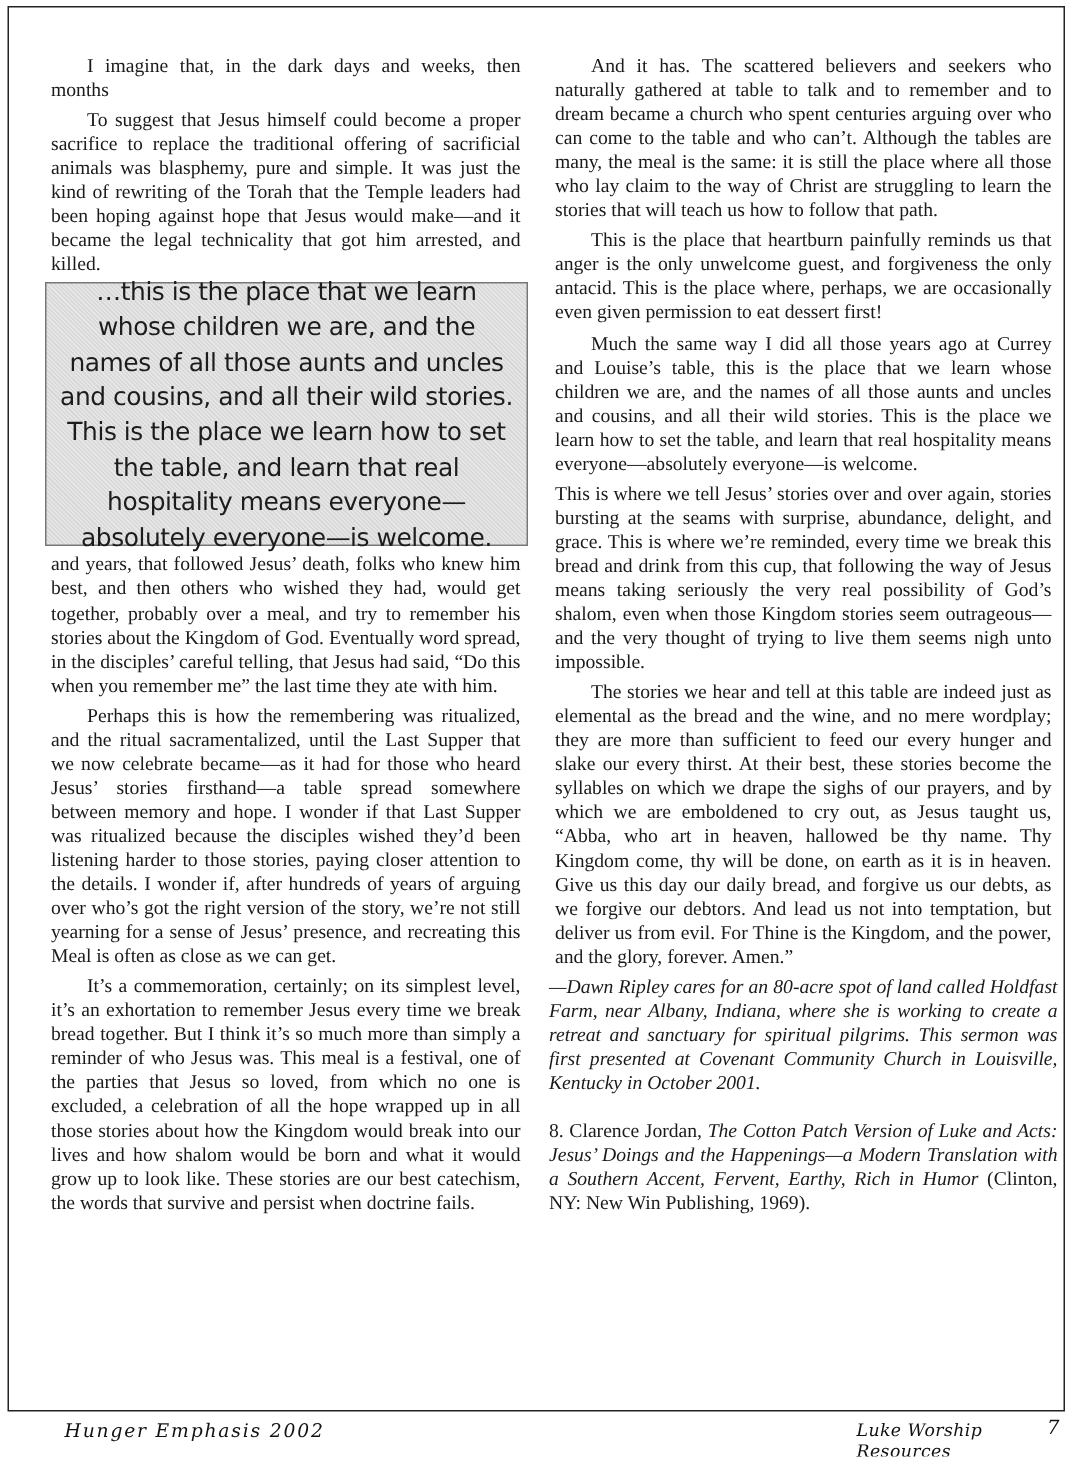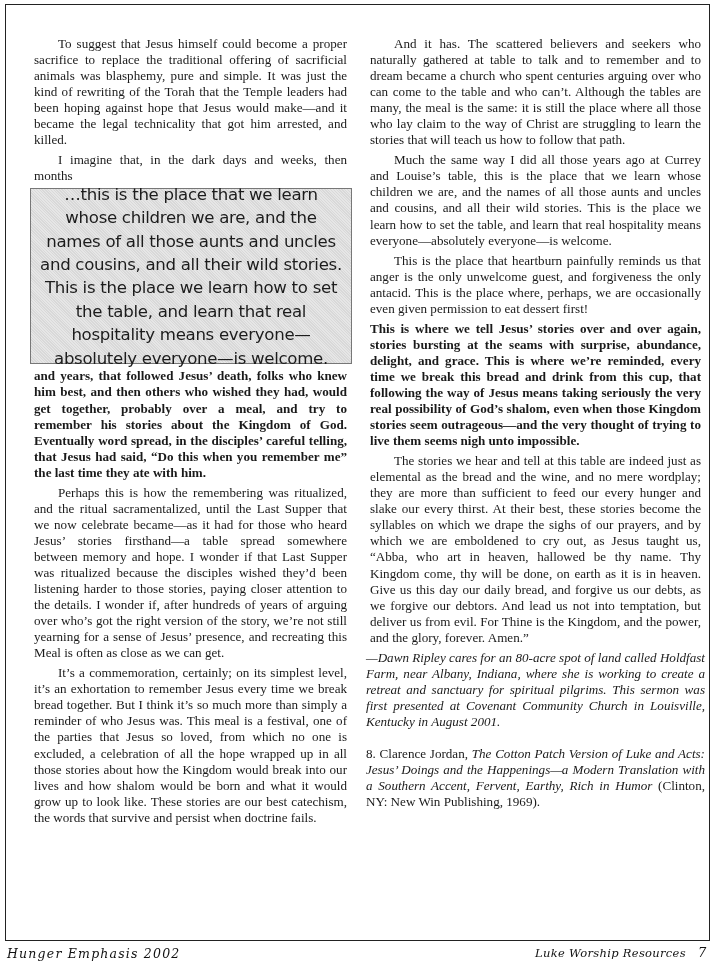--- a/index.html
+++ b/index.html
@@ -2,57 +2,57 @@
 <html><head>
   <meta charset="utf-8">
   <style>
     html, body { margin: 0; padding: 0; background: #ffffff; }
     body { width: 719px; height: 971px; position: relative; overflow: hidden; font-family: "Liberation Serif", "DejaVu Serif", serif; color: #1a1a1a; }
     .frame { position: absolute; left: 5px; top: 4px; width: 705px; height: 937px; border: 1.5px solid #222; box-sizing: border-box; }
     .col { position: absolute; font-size: 13.1px; line-height: 16.05px; text-align: justify; }
     .col-left { left: 30px; top: 32px; width: 321px; }
     .col-right { left: 366px; top: 32px; width: 339px; }
     .p { margin: 4px; text-indent: 24px; }
-    .p.noindent { text-indent: 0; font-weight: bold; }
+    .p.noindent { text-indent: 0; }
     .p.gap { margin-top: 3px; }
     .quote-italic { font-style: italic; padding-left: 22px; margin: 0 0 5px 0; text-indent: 0; letter-spacing: 0.15px; }
     .pullquote { position: relative; margin: 4px 0 3px 0; width: 322px; height: 176px; border: 1px solid #777; box-sizing: border-box;
       background-color: #e6e6e6;
       background-image: repeating-linear-gradient(45deg, rgba(0,0,0,0.06) 0 1px, transparent 1px 2px);
       display: flex; align-items: center; justify-content: center; text-align: center; }
     .pullquote span { font-family: "DejaVu Sans", sans-serif; font-size: 16.6px; line-height: 23.4px; color: #1c1c1c; padding: 0 6px; letter-spacing: -0.3px; }
     .italic { font-style: italic; }
     .bio { font-style: italic; margin: 0; text-indent: 0; }
     .footnote { margin: 16px 0 0 0; text-indent: 0; }
-    .footer { position: absolute; top: 946px; font-family: "DejaVu Serif", serif; font-style: italic; font-size: 12.5px; color: #111; letter-spacing: 1.2px; }
+    .footer { position: absolute; top: 946px; font-family: "DejaVu Serif", serif; font-style: italic; font-size: 12.5px; color: #111; letter-spacing: 1.2px; margin-left: 36px; }
     .footer-left { left: 7px; }
     .footer-right { left: 535px; letter-spacing: 0.3px; font-size: 11.5px; }
     .footer-page { position: absolute; top: 945px; left: 698px; font-family: "DejaVu Serif", serif; font-style: italic; font-size: 13px; color: #111; }
   </style>
 </head>
 <body>
 
 <div class="frame"></div>
 
 <div class="col col-left">
+  <p class="p">I imagine that, in the dark days and weeks, then months</p>
   <p class="p">To suggest that Jesus himself could become a proper sacrifice to replace the traditional offering of sacrificial animals was blasphemy, pure and simple. It was just the kind of rewriting of the Torah that the Temple leaders had been hoping against hope that Jesus would make—and it became the legal technicality that got him arrested, and killed.</p>
-  <p class="p">I imagine that, in the dark days and weeks, then months</p>
   <div class="pullquote">
     <span>…this is the place that we learn whose children we are, and the names of all those aunts and uncles and cousins, and all their wild stories. This is the place we learn how to set the table, and learn that real hospitality means everyone—absolutely everyone—is welcome.</span>
   </div>
   <p class="p noindent">and years, that followed Jesus’ death, folks who knew him best, and then others who wished they had, would get together, probably over a meal, and try to remember his stories about the Kingdom of God. Eventually word spread, in the disciples’ careful telling, that Jesus had said, “Do this when you remember me” the last time they ate with him.</p>
   <p class="p">Perhaps this is how the remembering was ritualized, and the ritual sacramentalized, until the Last Supper that we now celebrate became—as it had for those who heard Jesus’ stories firsthand—a table spread somewhere between memory and hope. I wonder if that Last Supper was ritualized because the disciples wished they’d been listening harder to those stories, paying closer attention to the details. I wonder if, after hundreds of years of arguing over who’s got the right version of the story, we’re not still yearning for a sense of Jesus’ presence, and recreating this Meal is often as close as we can get.</p>
   <p class="p">It’s a commemoration, certainly; on its simplest level, it’s an exhortation to remember Jesus every time we break bread together. But I think it’s so much more than simply a reminder of who Jesus was. This meal is a festival, one of the parties that Jesus so loved, from which no one is excluded, a celebration of all the hope wrapped up in all those stories about how the Kingdom would break into our lives and how shalom would be born and what it would grow up to look like. These stories are our best catechism, the words that survive and persist when doctrine fails.</p>
 </div>
 
 <div class="col col-right">
   <p class="p">And it has. The scattered believers and seekers who naturally gathered at table to talk and to remember and to dream became a church who spent centuries arguing over who can come to the table and who can’t. Although the tables are many, the meal is the same: it is still the place where all those who lay claim to the way of Christ are struggling to learn the stories that will teach us how to follow that path.</p>
+  <p class="p">This is the place that heartburn painfully reminds us that anger is the only unwelcome guest, and forgiveness the only antacid. This is the place where, perhaps, we are occasionally even given permission to eat dessert first!</p>
   <p class="p">Much the same way I did all those years ago at Currey and Louise’s table, this is the place that we learn whose children we are, and the names of all those aunts and uncles and cousins, and all their wild stories. This is the place we learn how to set the table, and learn that real hospitality means everyone—absolutely everyone—is welcome.</p>
-  <p class="p">This is the place that heartburn painfully reminds us that anger is the only unwelcome guest, and forgiveness the only antacid. This is the place where, perhaps, we are occasionally even given permission to eat dessert first!</p>
   <p class="p noindent">This is where we tell Jesus’ stories over and over again, stories bursting at the seams with surprise, abundance, delight, and grace. This is where we’re reminded, every time we break this bread and drink from this cup, that following the way of Jesus means taking seriously the very real possibility of God’s shalom, even when those Kingdom stories seem outrageous—and the very thought of trying to live them seems nigh unto impossible.</p>
   <p class="p gap">The stories we hear and tell at this table are indeed just as elemental as the bread and the wine, and no mere wordplay; they are more than sufficient to feed our every hunger and slake our every thirst. At their best, these stories become the syllables on which we drape the sighs of our prayers, and by which we are emboldened to cry out, as Jesus taught us, “Abba, who art in heaven, hallowed be thy name. Thy Kingdom come, thy will be done, on earth as it is in heaven. Give us this day our daily bread, and forgive us our debts, as we forgive our debtors. And lead us not into temptation, but deliver us from evil. For Thine is the Kingdom, and the power, and the glory, forever. Amen.”</p>
-  <p class="bio">—Dawn Ripley cares for an 80-acre spot of land called Holdfast Farm, near Albany, Indiana, where she is working to create a retreat and sanctuary for spiritual pilgrims. This sermon was first presented at Covenant Community Church in Louisville, Kentucky in August 2001.</p>
+  <p class="bio">—Dawn Ripley cares for an 80-acre spot of land called Holdfast Farm, near Albany, Indiana, where she is working to create a retreat and sanctuary for spiritual pilgrims. This sermon was first presented at Covenant Community Church in Louisville, Kentucky in October 2001.</p>
   <p class="footnote"><span>8. Clarence Jordan, </span><span class="italic">The Cotton Patch Version of Luke and Acts: Jesus’ Doings and the Happenings—a Modern Translation with a Southern Accent, Fervent, Earthy, Rich in Humor</span><span> (Clinton, NY: New Win Publishing, 1969).</span></p>
 </div>
 
 <div class="footer footer-left">Hunger Emphasis  2002</div>
 <div class="footer footer-right">Luke Worship Resources</div>
 <div class="footer-page">7</div>
 
 </body></html>

